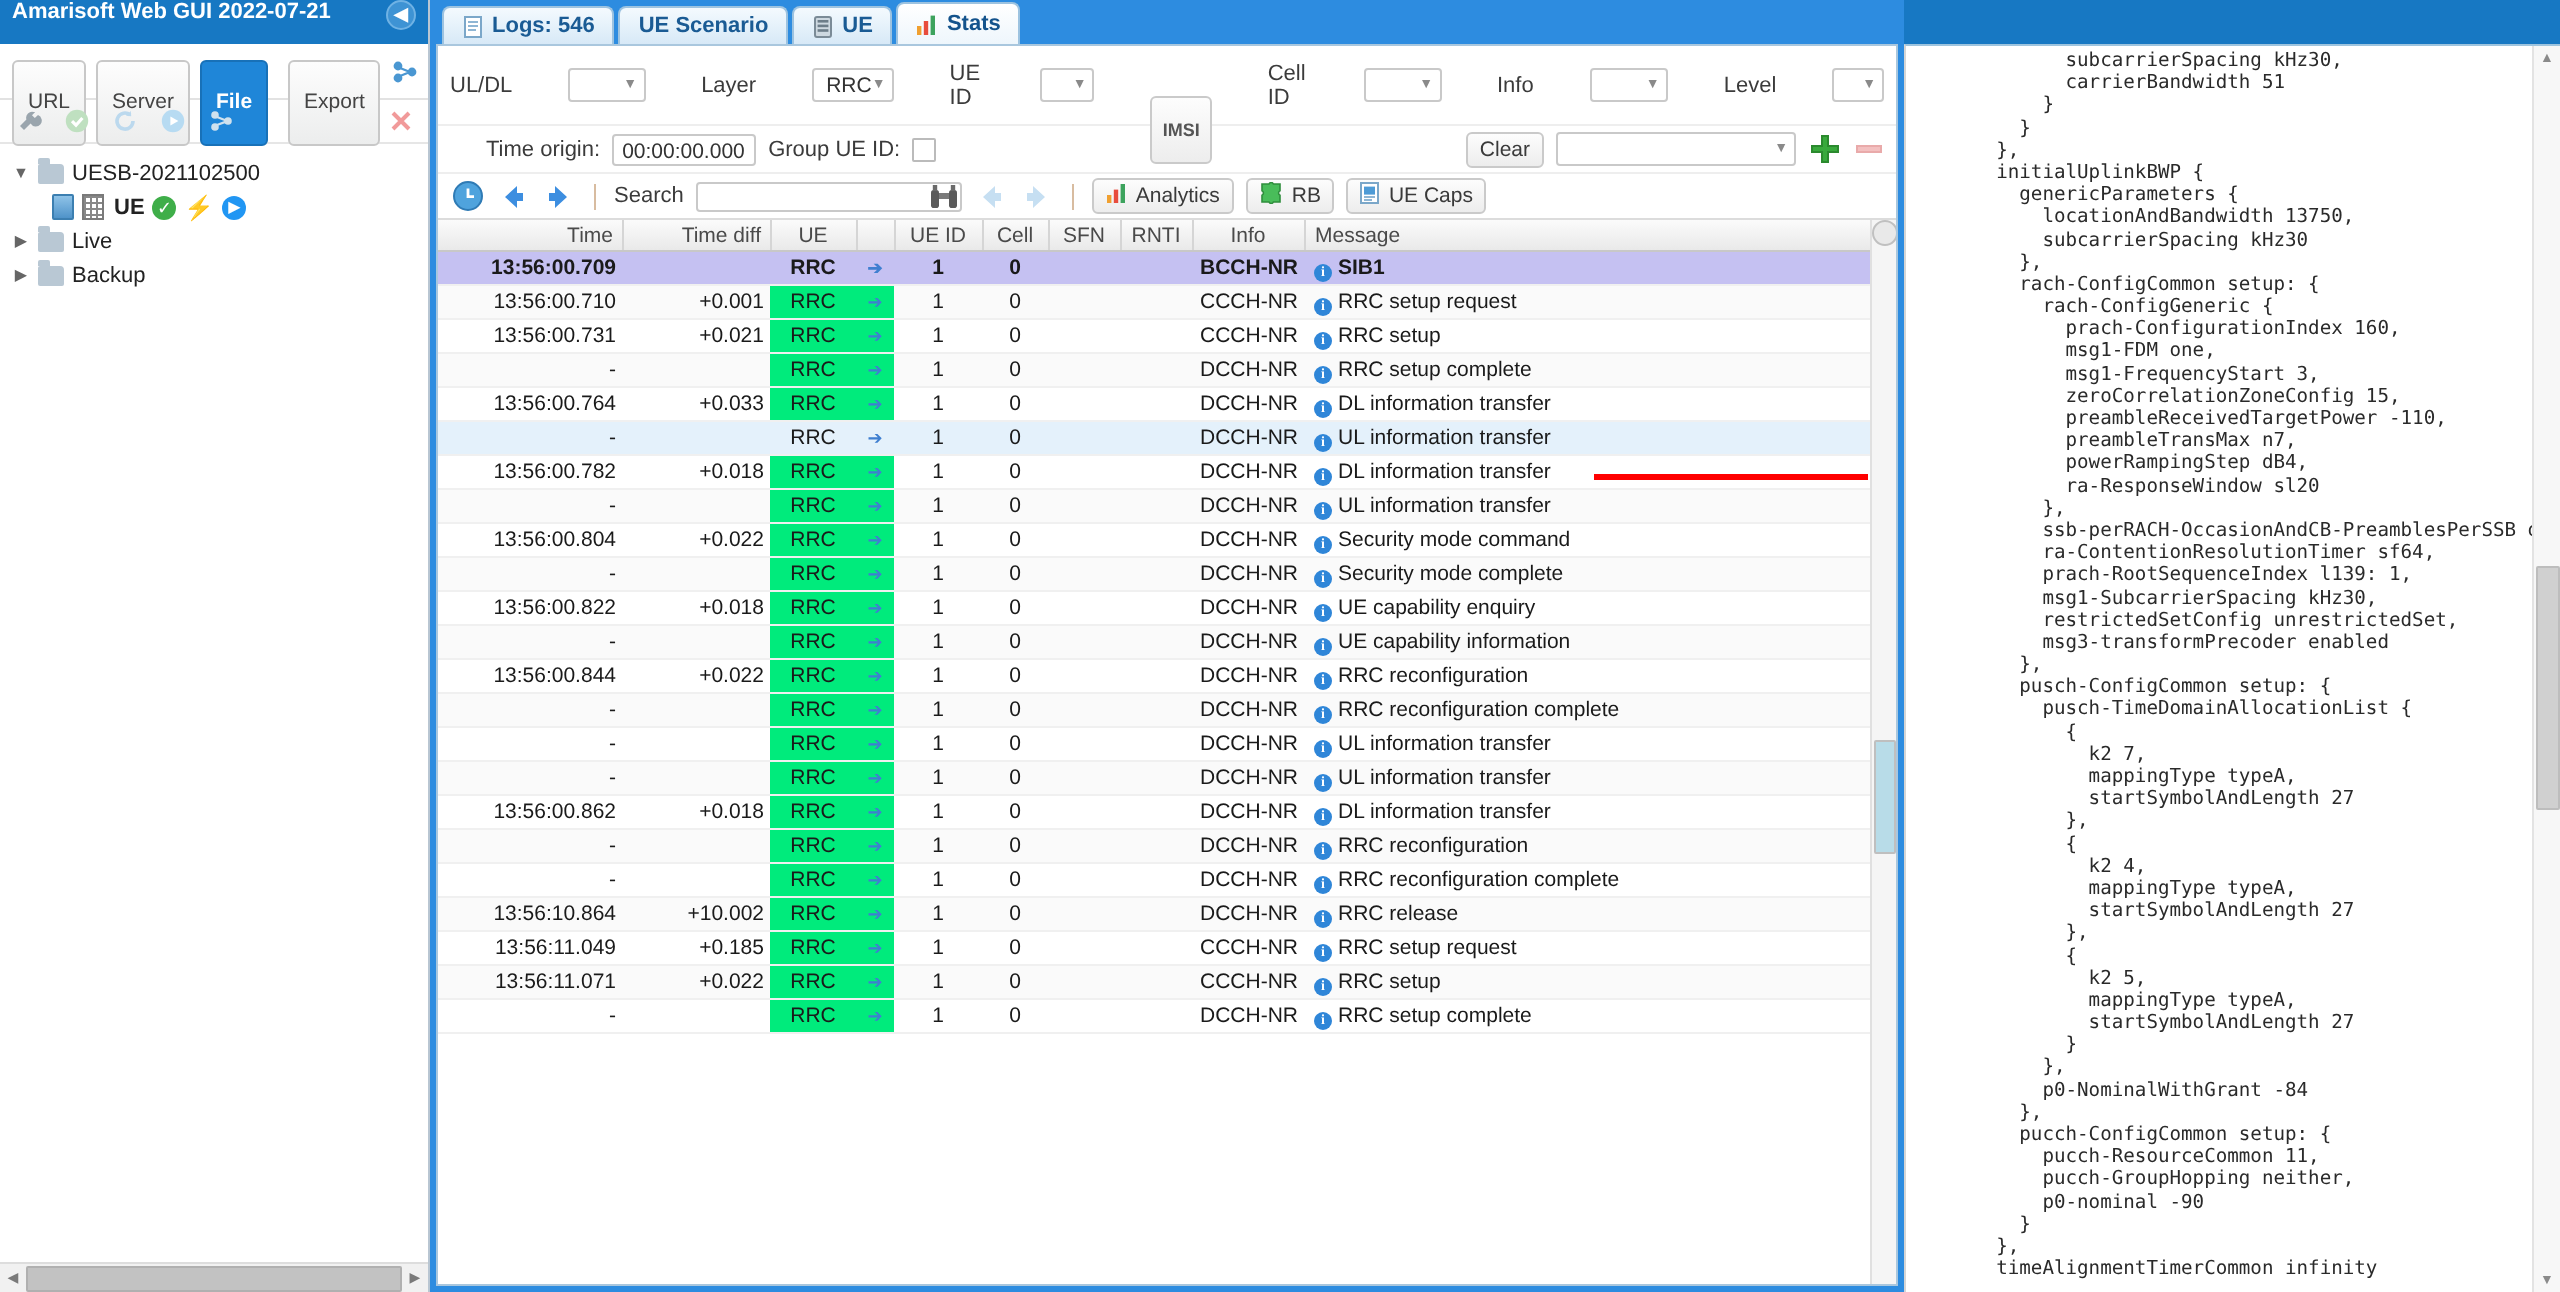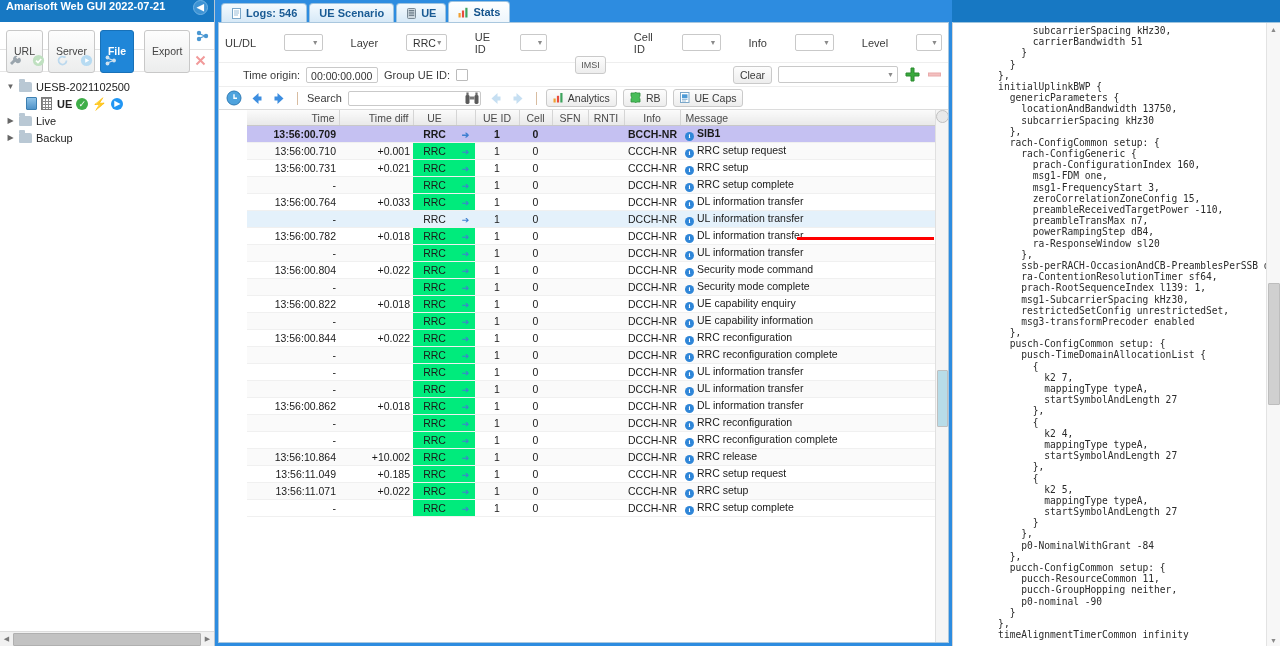--- a/index.html
+++ b/index.html
@@ -71,21 +71,21 @@
   .chk{width:10px;height:10px;border:1px solid #bbb;background:#fff;border-radius:1px;display:inline-block;cursor:pointer;}
   .rnd-btn{width:17px;height:17px;border-radius:3px;display:inline-flex;align-items:center;
            justify-content:center;cursor:pointer;font-size:11px;}
   .sep{width:1px;height:13px;background:#d8bca0;margin:0 3px;}
   .tb-btn{height:18px;display:inline-flex;align-items:center;gap:4px;padding:0 6px;font-size:10.5px;
           background:linear-gradient(#fdfdfd,#ededed);border:1px solid #cacaca;border-radius:3px;
           color:#3a3a3a;cursor:pointer;box-sizing:border-box;}
 
   
   .tbl-wrap{flex:1;display:flex;overflow:hidden;}
-  .tbl{flex:1;overflow:hidden;padding-left:28px;}
+  .tbl{flex:1;overflow:hidden;}
   table.logs{border-collapse:collapse;width:100%;font-size:10.5px;table-layout:fixed;}
   table.logs th{background:linear-gradient(#fbfbfb,#e9e9e9);border-right:1px solid #d5d5d5;
      border-bottom:1px solid #c8c8c8;color:#4a4a4a;font-weight:normal;height:13px;font-size:10.5px;}
   table.logs td{border-bottom:1px solid #f0f0f0;height:16px;color:#1a1a1a;padding:0 3px;
      white-space:nowrap;overflow:hidden;}
   tr.alt td{background:#fafafa;}
   tr.sel td{background:#c5c1f2 !important;font-weight:bold;}
   tr.hl td{background:#e4f1fb !important;}
   td.c{text-align:center;}
   td.r{text-align:right;}
@@ -259,21 +259,21 @@
           <span class="val"></span>▼
         </span>
         <span class="lbl">Layer</span>
         <span class="sel-box" style="width:52px;">
           <span class="val">RRC</span>▼
         </span>
         <span class="lbl">UE ID</span>
         <span class="sel-box" style="width:40px;">
           <span class="val"></span>▼
         </span>
-        <button class="tb-btn" style="font-size:9px;font-weight:normal;color:#555;padding:0 5px;margin-top:44px;">IMSI</button>
+        <button class="tb-btn" style="font-size:9px;font-weight:bold;color:#555;padding:16px 5px;margin-top:44px;">IMSI</button>
         <span class="lbl">Cell ID</span>
         <span class="sel-box" style="width:60px;">
           <span class="val"></span>▼
         </span>
         <span class="lbl">Info</span>
         <span class="sel-box" style="width:60px;">
           <span class="val"></span>▼
         </span>
         <span class="lbl">Level</span>
         <span class="sel-box" style="width:38px;">

